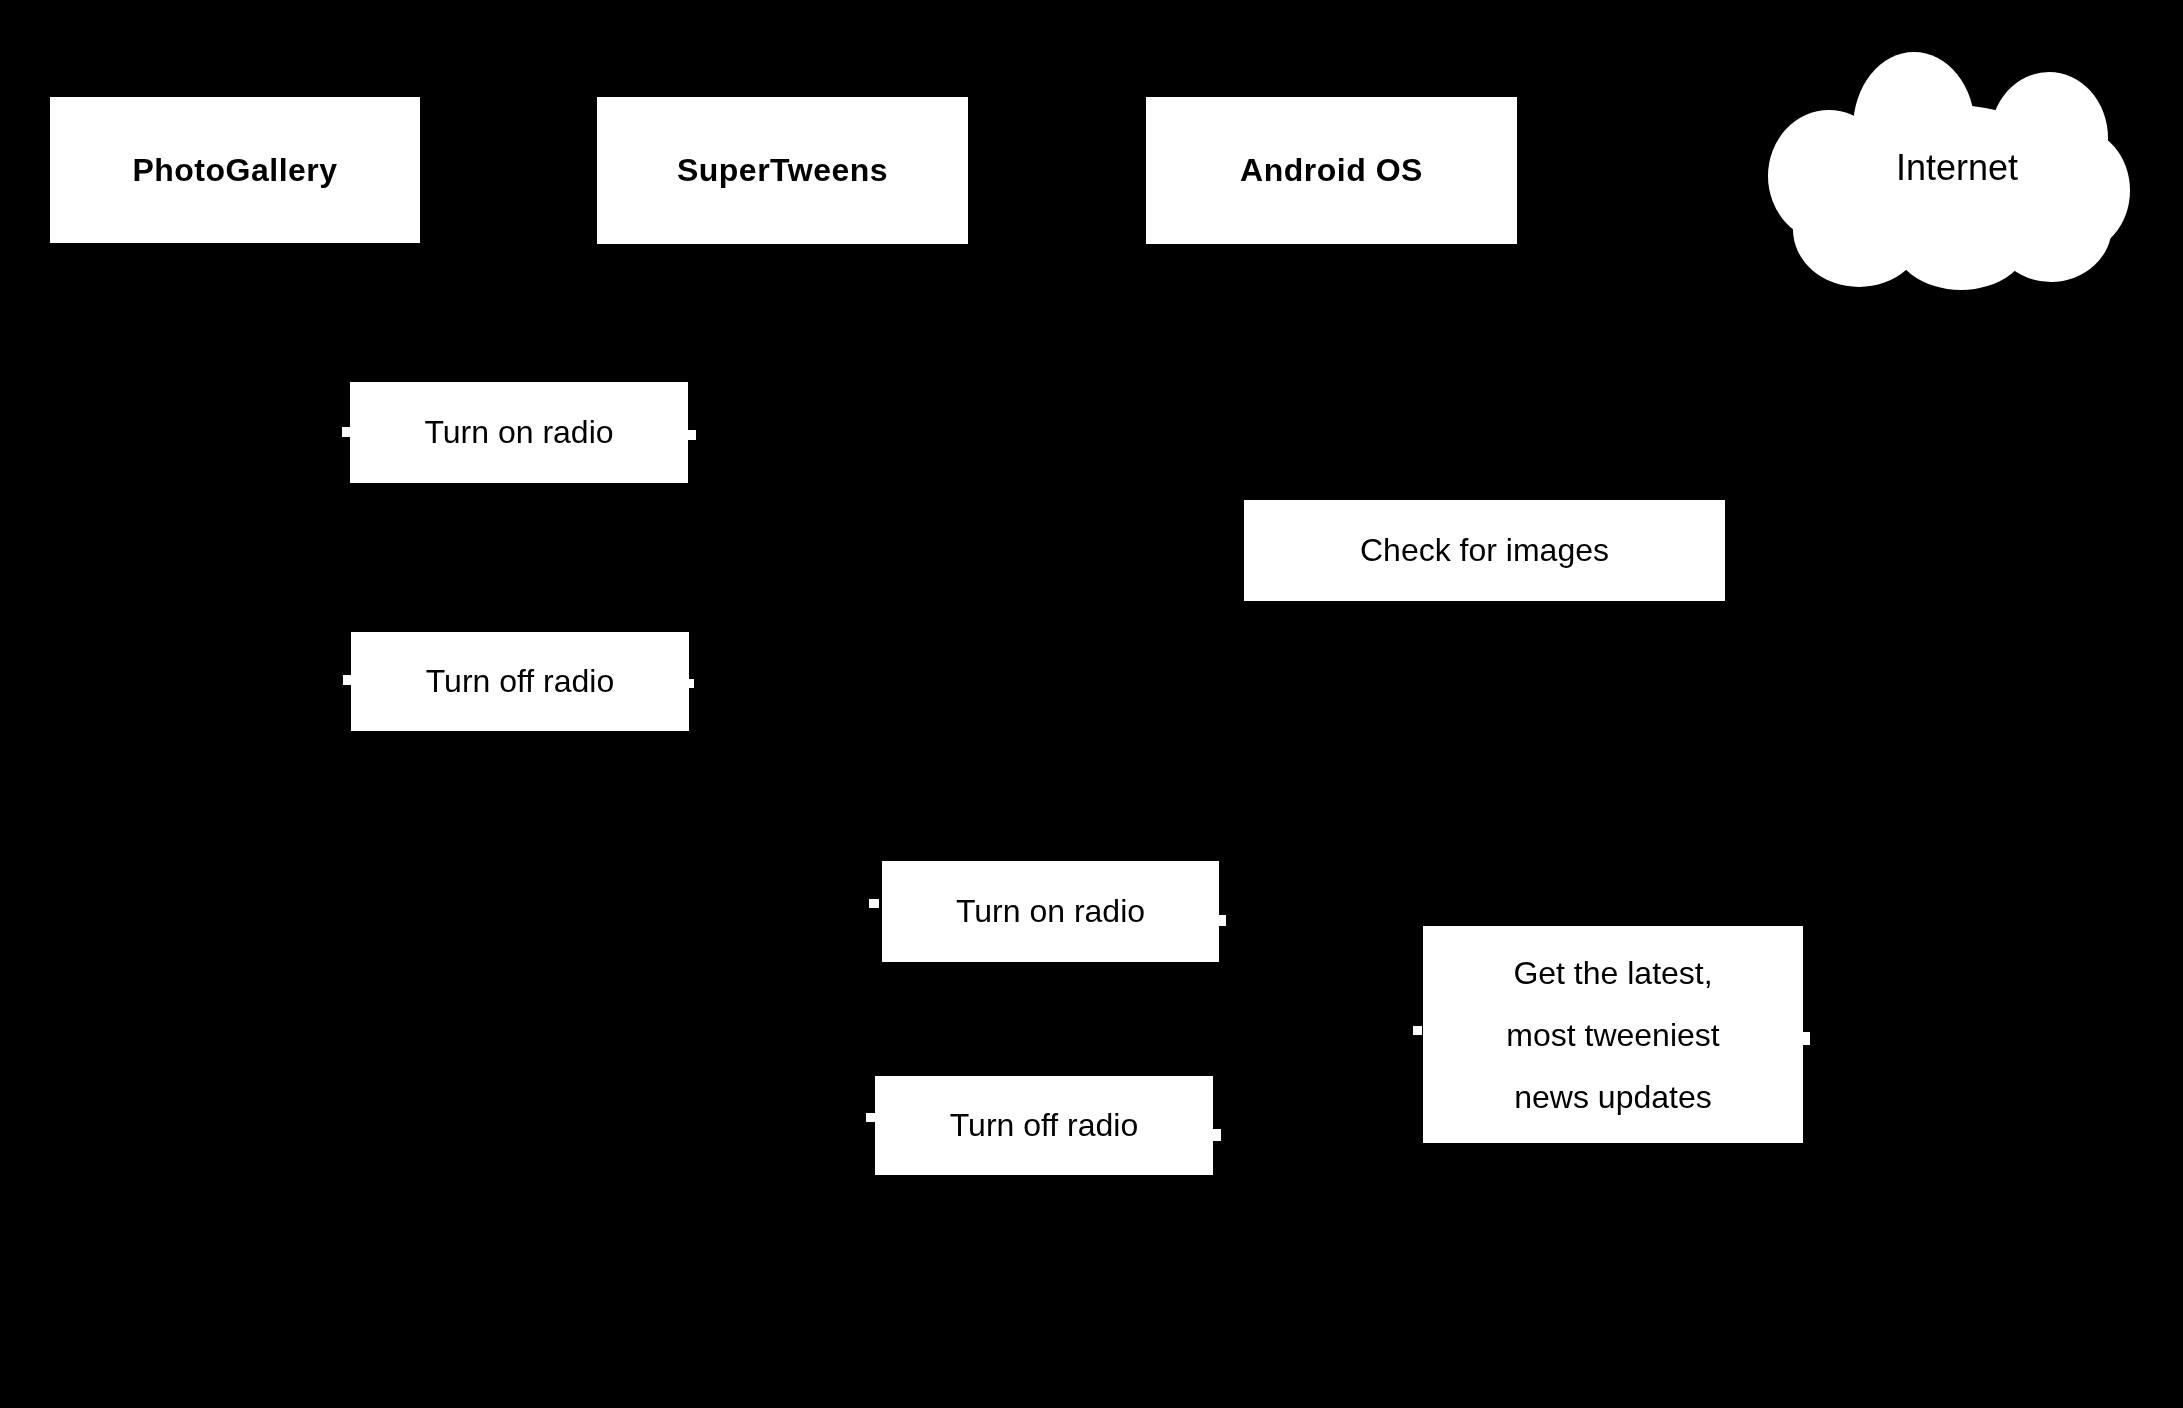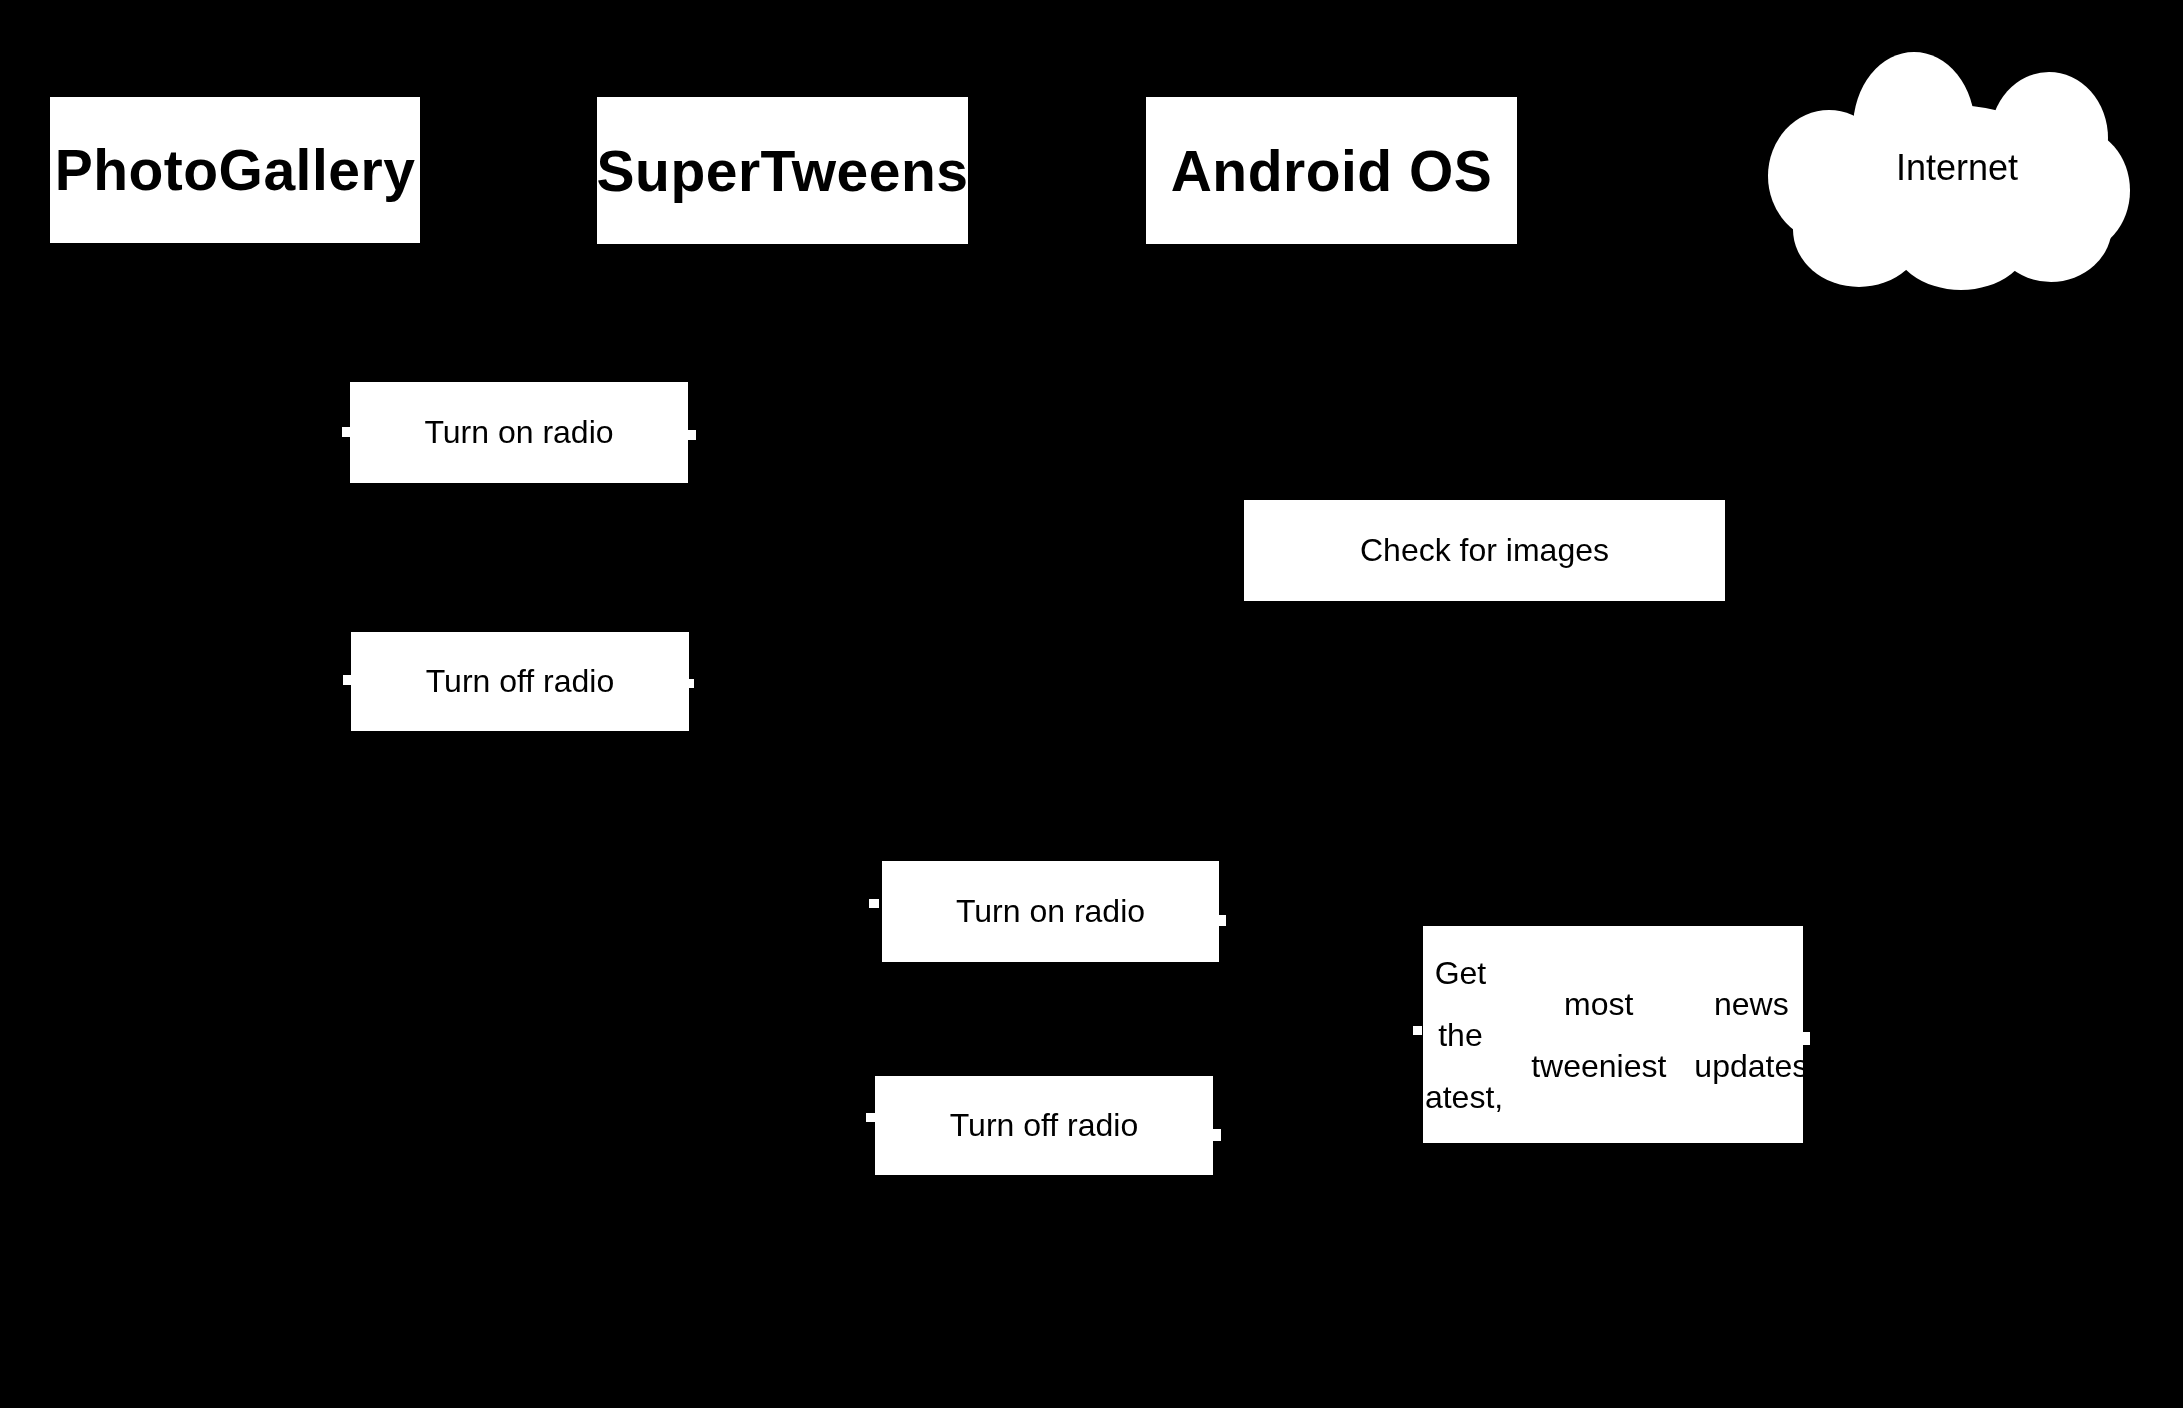--- a/index.html
+++ b/index.html
@@ -17,21 +17,21 @@
   }
   
   .actor {
     position: absolute;
     background: #ffffff;
     color: #000000;
     display: flex;
     align-items: center;
     justify-content: center;
     font-weight: bold;
-    font-size: 57px;
+    font-size: 32px;
     letter-spacing: 0.5px;
   }
   #actor-photogallery { left: 50px;   top: 97px; width: 370px; height: 146px; }
   #actor-supertweens  { left: 597px;  top: 97px; width: 371px; height: 147px; text-align: center; }
   #actor-androidos    { left: 1146px; top: 97px; width: 371px; height: 147px; }
 
   
   .msg {
     position: absolute;
     background: #ffffff;
@@ -40,21 +40,21 @@
     align-items: center;
     justify-content: center;
     font-size: 32px;
     text-align: center;
   }
   #msg-turn-on-1  { left: 350px;  top: 382px;  width: 338px; height: 101px; }
   #msg-check      { left: 1244px; top: 500px;  width: 481px; height: 101px; }
   #msg-turn-off-1 { left: 351px;  top: 632px;  width: 338px; height: 99px;  }
   #msg-turn-on-2  { left: 882px;  top: 861px;  width: 337px; height: 101px; }
   #msg-get-latest { left: 1423px; top: 926px;  width: 380px; height: 217px;
-                    flex-direction: row; line-height: 62px; gap: 28px; }
+                    flex-direction: column; line-height: 62px; }
   #msg-turn-off-2 { left: 875px;  top: 1076px; width: 338px; height: 99px;  }
   .msg-line { display: block; }
 
   
   #cloud {
     position: absolute;
     left: 1768px; top: 50px; width: 362px; height: 240px;
   }
   .puff {
     position: absolute;

